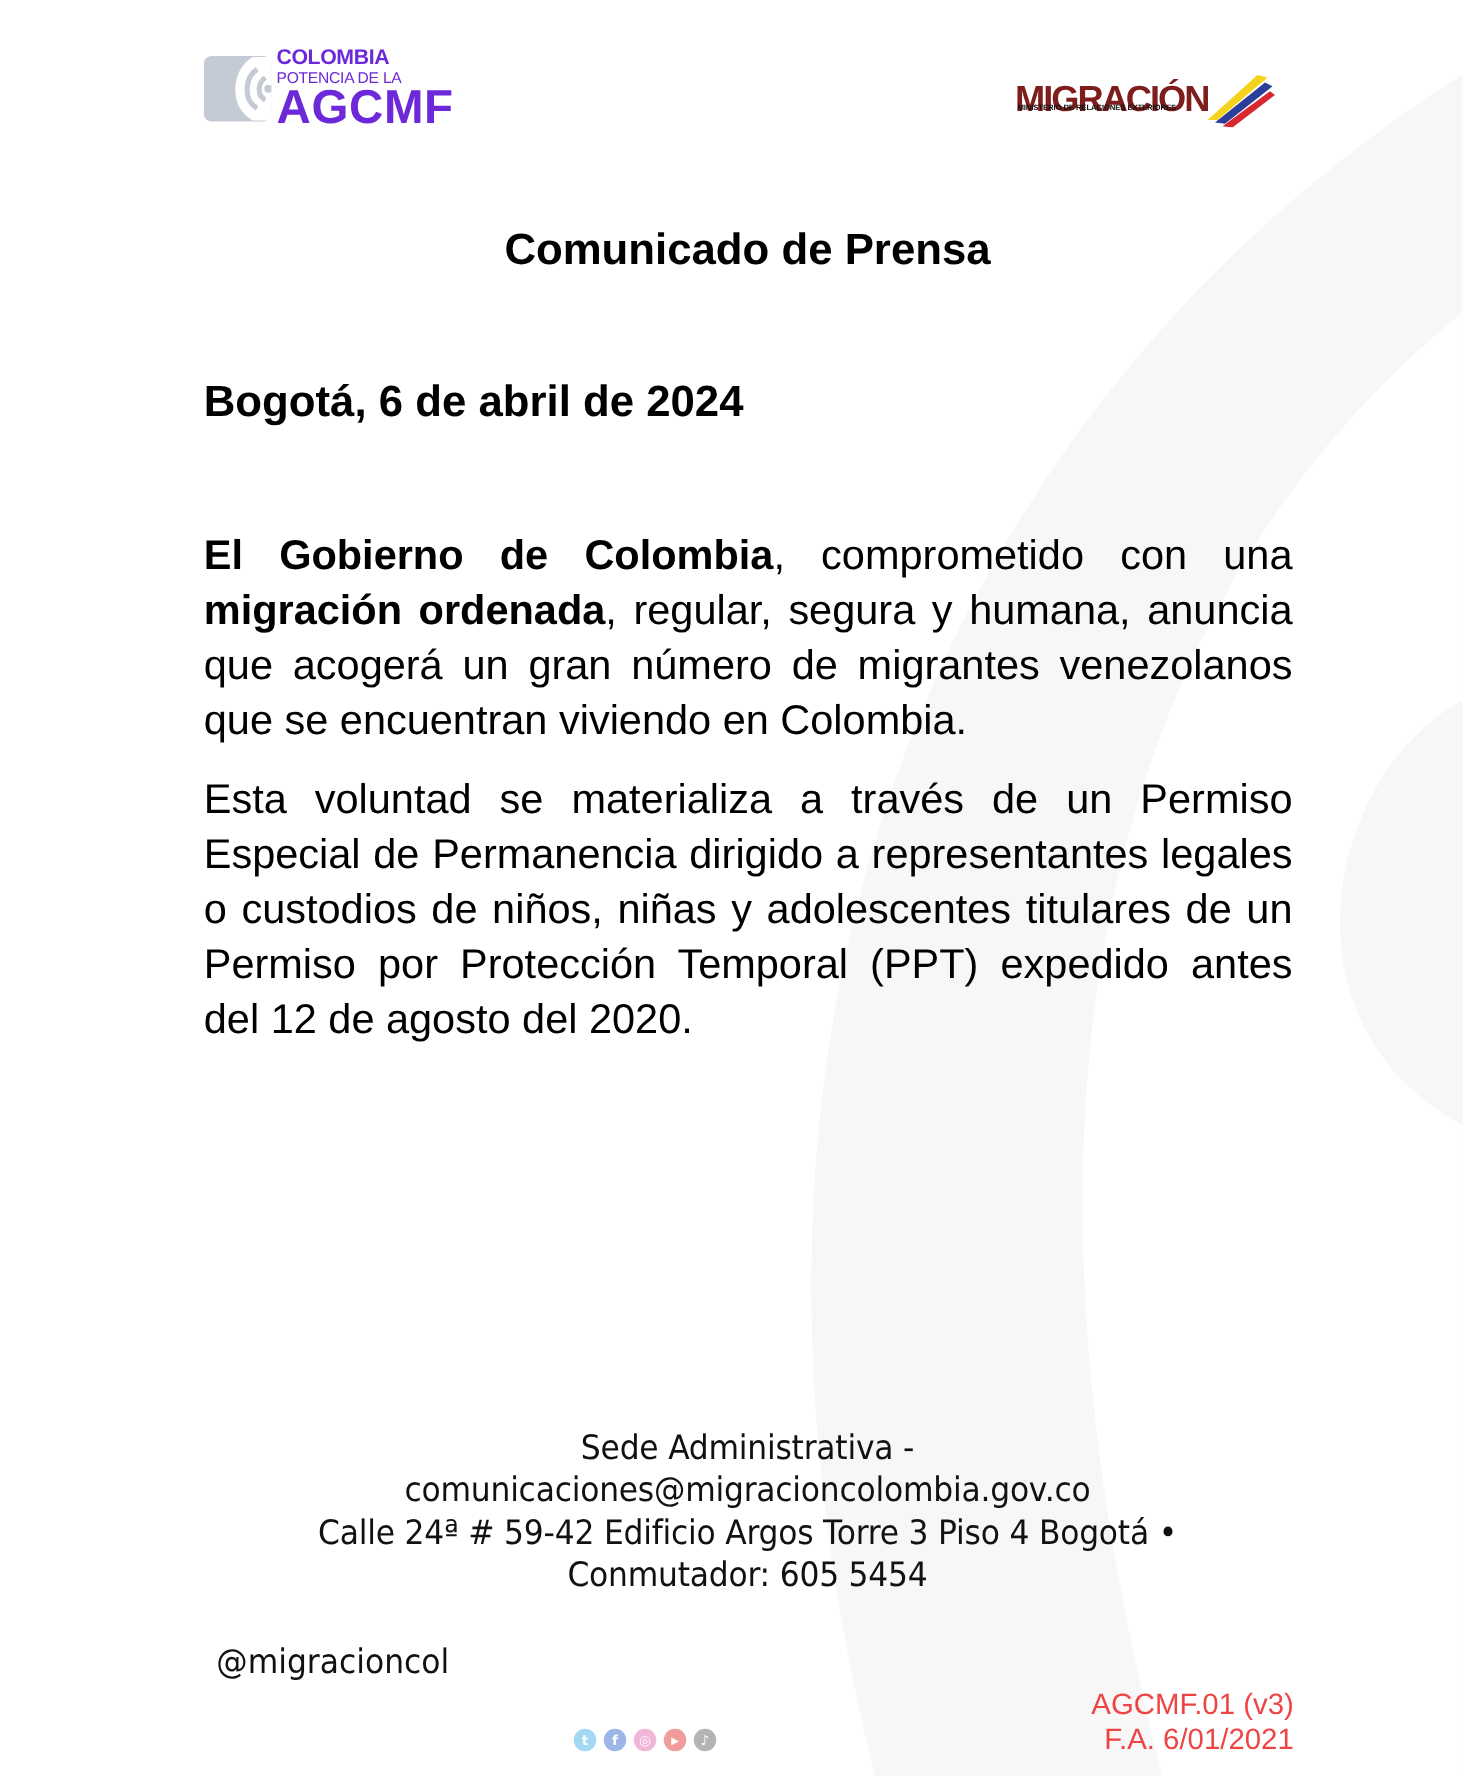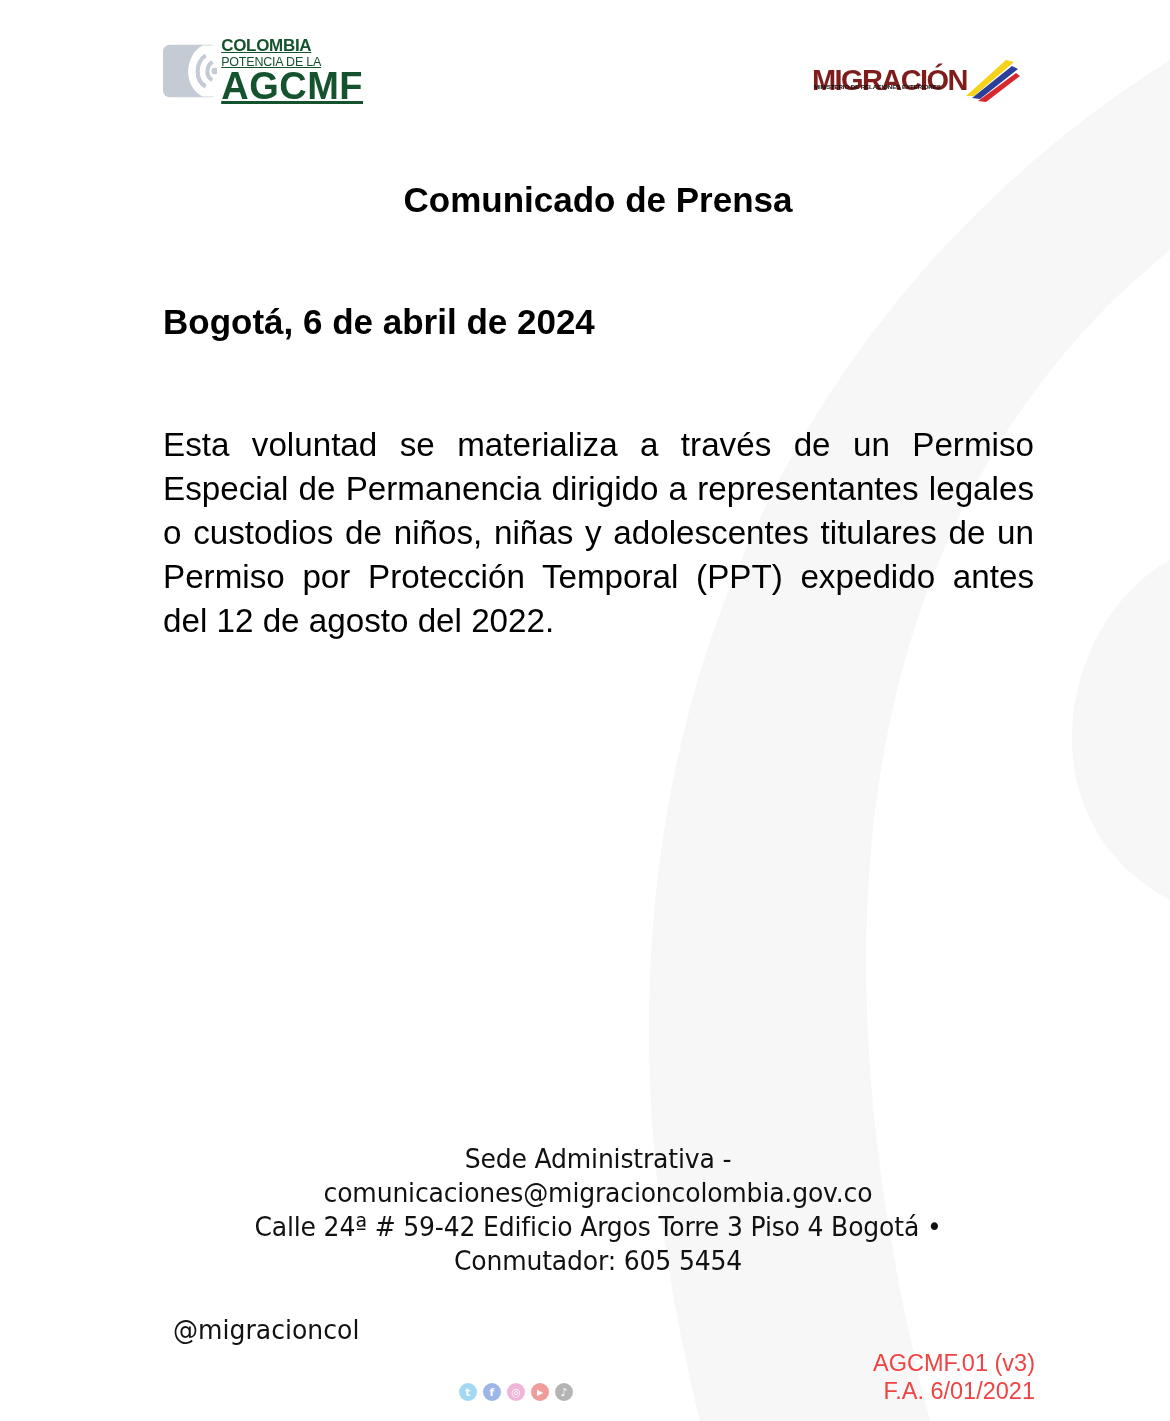--- a/index.html
+++ b/index.html
@@ -8,21 +8,21 @@
     background: #ffffff;
     font-family: "Liberation Sans", sans-serif;
     color: #000;
   }
   .watermark { position: absolute; left: 0; top: 0; width: 1170px; height: 1421px; z-index: 0; }
   .layer { position: absolute; z-index: 1; }
 
   
   .logo-left { left: 163px; top: 37px; width: 200px; height: 68px; display: flex; align-items: center; }
   .logo-left .mark { width: 66px; height: 66px; }
-  .logo-left .words { margin-left: 4px; color: #14532d; line-height: 1; font-weight: bold; text-decoration: underline; }
+  .logo-left .words { margin-left: 4px; color: #6d28d9; line-height: 1; font-weight: bold; }
   .logo-left .w1 { font-size: 17px; letter-spacing: -0.3px; }
   .logo-left .w2 { font-size: 12.5px; font-weight: normal; letter-spacing: -0.2px; margin-top: 2px; }
   .logo-left .w3 { font-size: 38px; letter-spacing: 0.5px; margin-top: -1px; }
 
   .logo-right { left: 812px; top: 54px; width: 210px; height: 50px; }
   .logo-right .big { position: absolute; left: 0; top: 12px; font-size: 29px; font-weight: bold; letter-spacing: -1.6px; color: #7f1d1d; line-height: 1; }
   .logo-right .small { position: absolute; left: 2px; top: 29px; font-size: 6.2px; font-weight: bold; color: #111; letter-spacing: -0.1px; white-space: nowrap; }
   .logo-right svg { position: absolute; left: 150px; top: 2px; }
 
   .title { left: 0; width: 1196px; top: 180px; text-align: center; font-size: 35px; font-weight: bold; }
@@ -71,21 +71,24 @@
     <path d="M10 42 L 50 10 L 56 13 L 18 43 Z" fill="#2b3f9a"></path>
     <path d="M16 45 L 54 17 L 58 20 L 24 46 Z" fill="#d8282f"></path>
   </svg>
 </div>
 
 <div class="layer title">Comunicado de Prensa</div>
 <div class="layer dateline">Bogotá, 6 de abril de 2024</div>
 
 <div class="layer body-text">
   <p>
-    <span>Esta voluntad se materializa a través de un Permiso Especial de Permanencia dirigido a representantes legales o custodios de niños, niñas y adolescentes titulares de un Permiso por Protección Temporal (PPT) expedido antes del 12 de agosto del 2022.</span>
+    <b>El Gobierno de Colombia</b><span>, comprometido con una </span><b>migración ordenada</b><span>, regular, segura y humana, anuncia que acogerá un gran número de migrantes venezolanos que se encuentran viviendo en Colombia.</span>
+  </p>
+  <p>
+    <span>Esta voluntad se materializa a través de un Permiso Especial de Permanencia dirigido a representantes legales o custodios de niños, niñas y adolescentes titulares de un Permiso por Protección Temporal (PPT) expedido antes del 12 de agosto del 2020.</span>
   </p>
 </div>
 
 <div class="layer footer">
   <div>Sede Administrativa -</div>
   <div>comunicaciones@migracioncolombia.gov.co</div>
   <div>Calle 24ª # 59-42 Edificio Argos Torre 3 Piso 4 Bogotá •</div>
   <div>Conmutador: 605 5454</div>
 </div>
 

